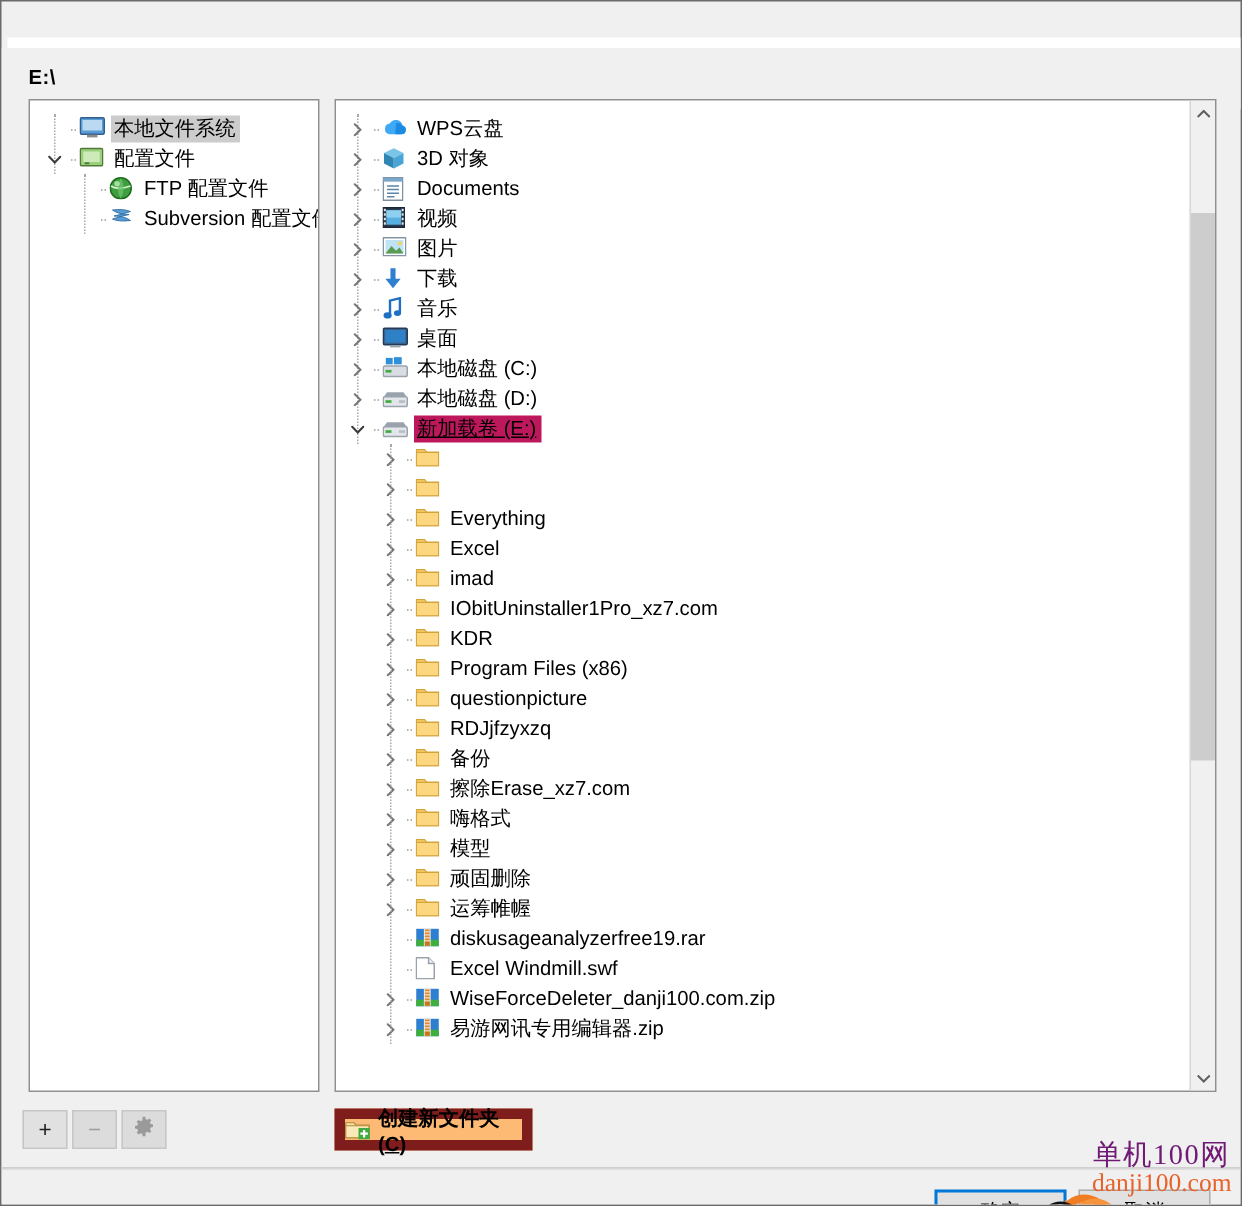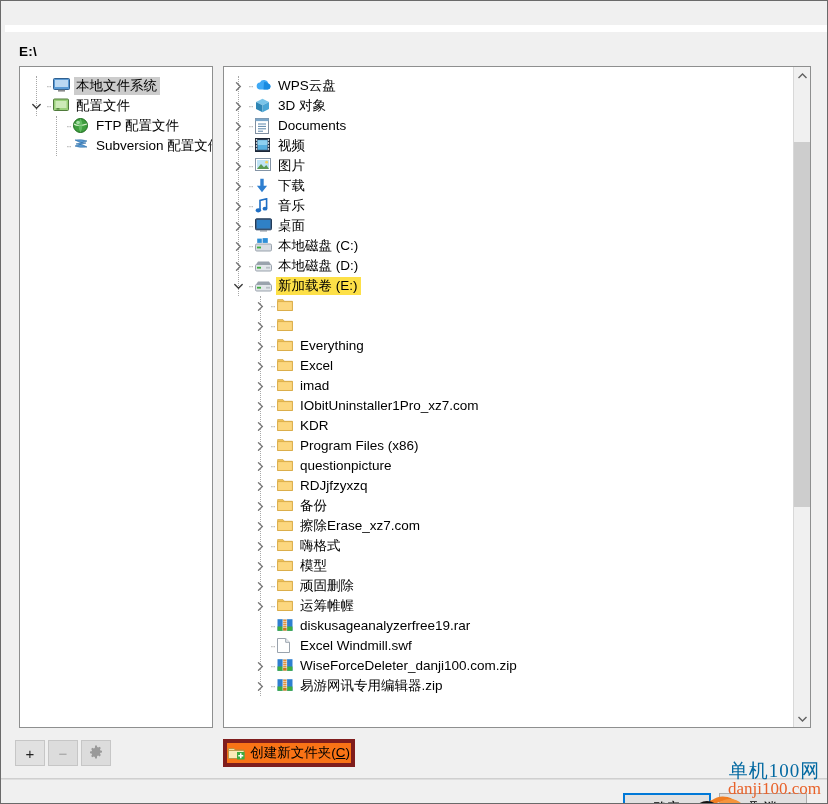--- a/index.html
+++ b/index.html
@@ -116,21 +116,22 @@
     cursor: default;
   }
   .node .label {
     padding: 1px 3px 1px 2px;
     line-height: 16px;
   }
   .node.selected .label {
     background: #cccccc;
   }
   .node.highlight .label {
-    background: #fde047;
+    background: #be185d;
+    text-decoration: underline;
   }
 
   .twisty {
     width: 16px;
     min-width: 16px;
     height: 20px;
     display: flex;
     align-items: center;
     justify-content: center;
     color: #707070;
@@ -221,28 +222,29 @@
   #btn-add { left: 14px; top: 708px; }
   #btn-remove { left: 47px; top: 708px; }
   #btn-config { left: 80px; top: 708px; }
 
   #btn-newfolder {
     position: absolute;
     left: 222px;
     top: 707px;
     width: 132px;
     height: 28px;
-    background: #f97316;
-    border: 4px solid #7f1d1d;
+    background: #fdba74;
+    border: 7px solid #7f1d1d;
     box-sizing: border-box;
     display: flex;
     align-items: center;
     justify-content: center;
     font-size: 13.5px;
     cursor: default;
+    font-weight: bold;
   }
   #btn-newfolder .folder-plus { margin-right: 5px; display: flex; }
 
   .separator {
     position: absolute;
     left: 0;
     top: 746px;
     width: 826px;
     height: 1px;
     background: #dedede;
@@ -276,21 +278,21 @@
   .watermark {
     position: absolute;
     right: 6px;
     bottom: 6px;
     text-align: center;
     pointer-events: none;
   }
   .wm-top {
     font-family: "Liberation Serif", "DejaVu Serif", serif;
     font-size: 19px;
-    color: #0369a1;
+    color: #701a75;
     letter-spacing: 1px;
     line-height: 20px;
   }
   .wm-bot {
     font-family: "Liberation Serif", "DejaVu Serif", serif;
     font-size: 17px;
     color: #e8622a;
     line-height: 16px;
   }
   .cursor-gfx {

